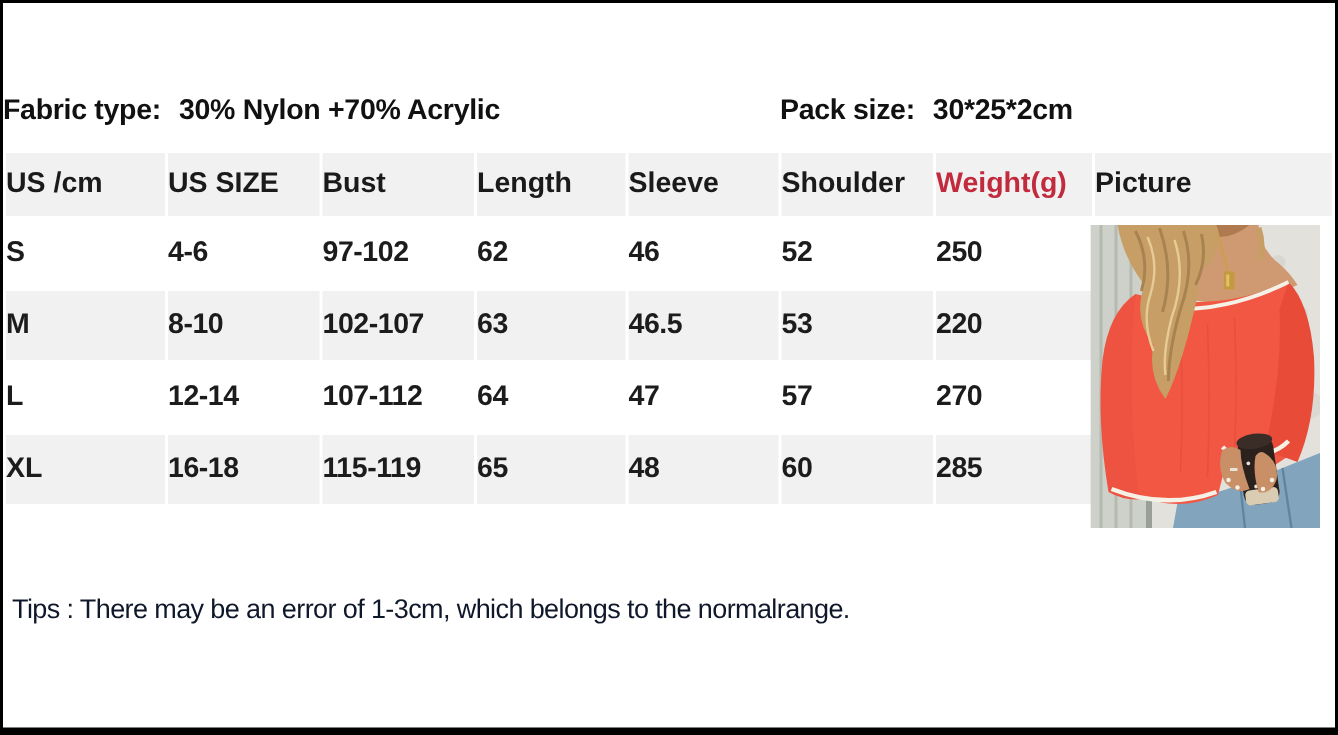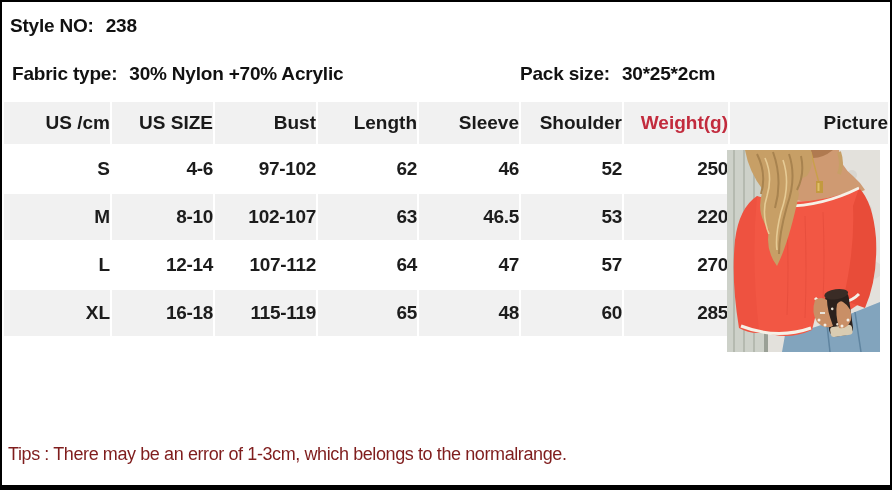--- a/index.html
+++ b/index.html
@@ -12,33 +12,33 @@
     height: 490px;
     background: #ffffff;
     border: 2px solid #000000;
     border-bottom-width: 5px;
     overflow: hidden;
   }
 
   .info-line { position: absolute; font-size: 19px; font-weight: bold; color: #111111; letter-spacing: -0.2px; white-space: nowrap; }
   .info-label { margin-right: 12px; }
   #style-line  { left: 8px;  top: 13px; }
-  #fabric-line { left: 10px;  top: 61px; }
+  #fabric-line { left: 0;  top: 61px; }
   #pack-line   { left: 518px; top: 61px; }
 
   table.size-chart {
     position: absolute;
     left: 0; top: 98px;
     width: 888px;
     border-collapse: separate;
     border-spacing: 2px;
     table-layout: fixed;
   }
   table.size-chart th, table.size-chart td {
-    text-align: right;
+    text-align: left;
     vertical-align: middle;
     padding: 0;
     overflow: visible;
   }
   table.size-chart th {
     height: 42px;
     background: #f1f1f1;
     font-size: 19px;
     font-weight: bold;
     color: #1a1a1a;
@@ -60,34 +60,30 @@
     position: absolute;
     left: 725px; top: 148px;
     width: 153px; height: 202px;
   }
 
   .tips {
     position: absolute;
     left: 6px; top: 394px;
     font-size: 18px;
     font-weight: normal;
-    color: #7f1d1d;
+    color: #0f172a;
     letter-spacing: -0.4px;
     white-space: nowrap;
-    margin-top: 48px;
   }
 </style>
 </head>
 <body>
 
 <div class="sheet">
 
-  <div class="info-line" id="style-line">
-    <span class="info-label">Style NO:</span><span>238</span>
-  </div>
 
   <div class="info-line" id="fabric-line">
     <span class="info-label">Fabric type:</span><span>30% Nylon +70% Acrylic</span>
   </div>
 
   <div class="info-line" id="pack-line">
     <span class="info-label">Pack size:</span><span>30*25*2cm</span>
   </div>
 
   <table class="size-chart">

